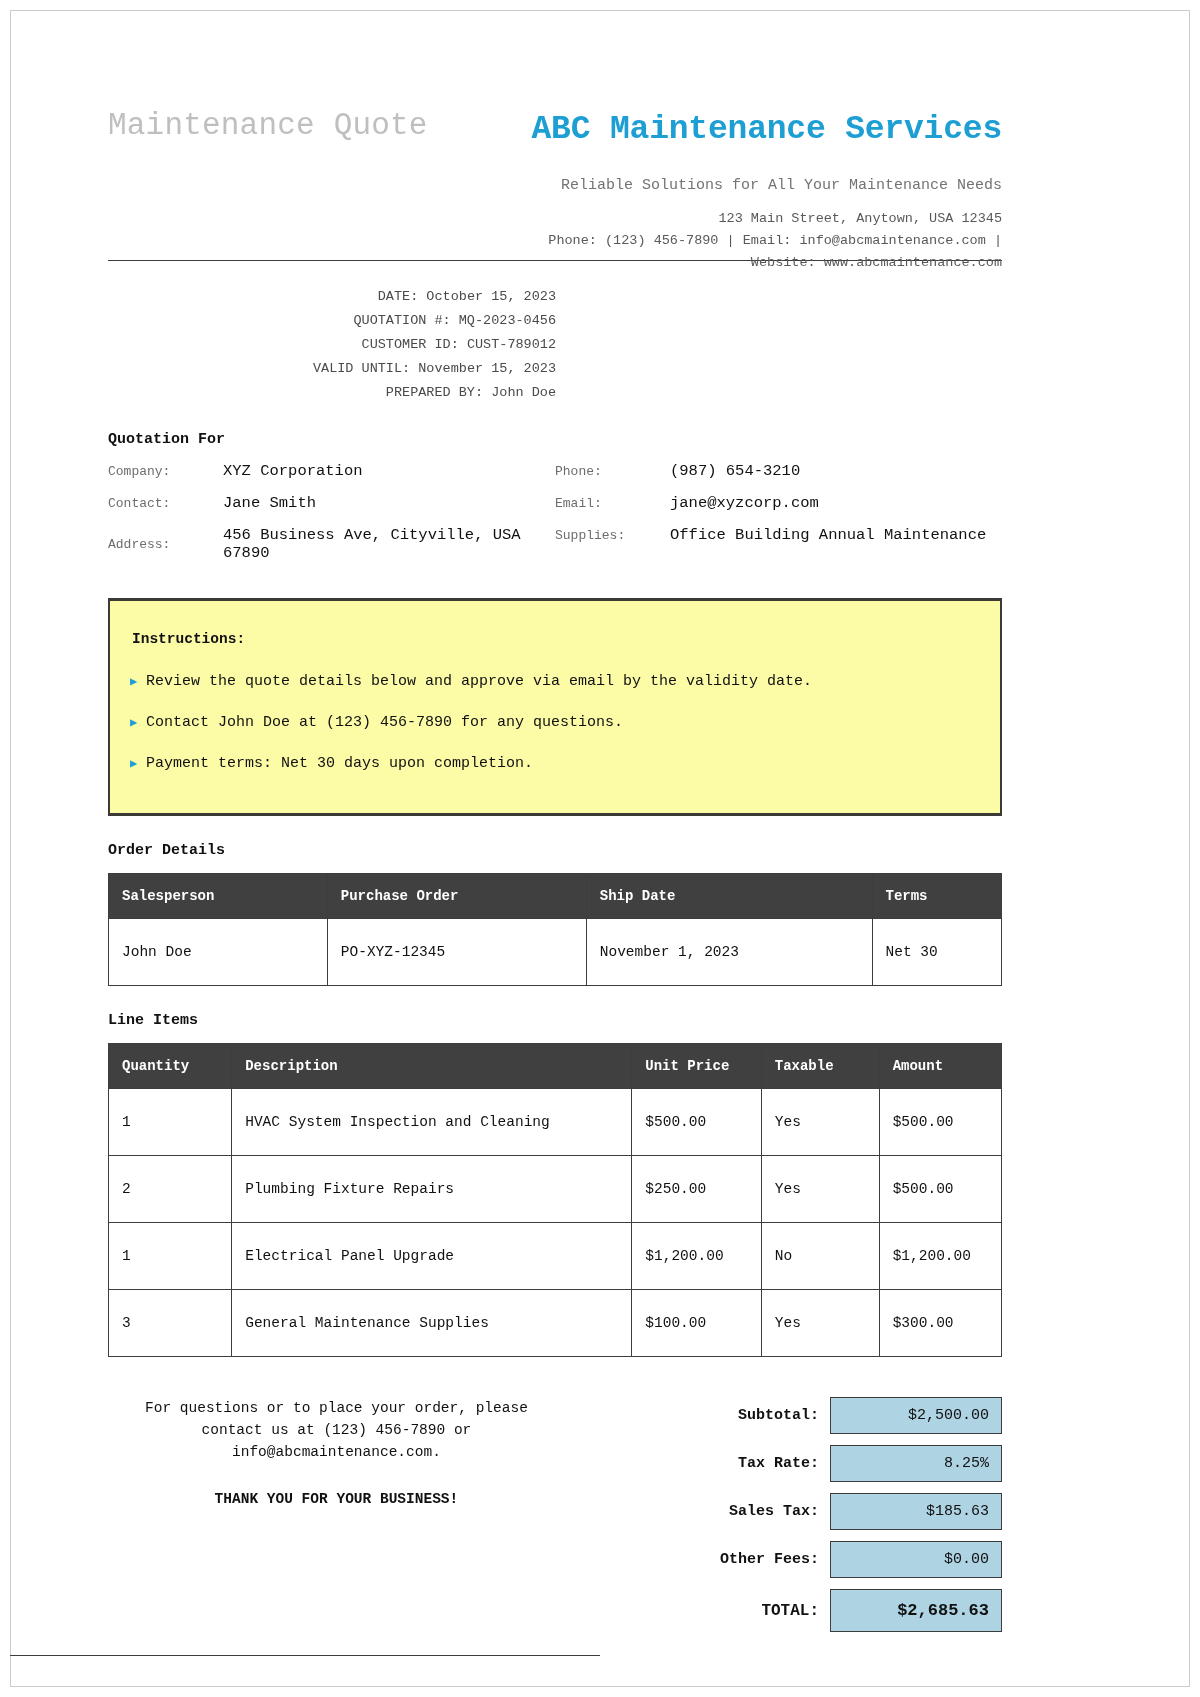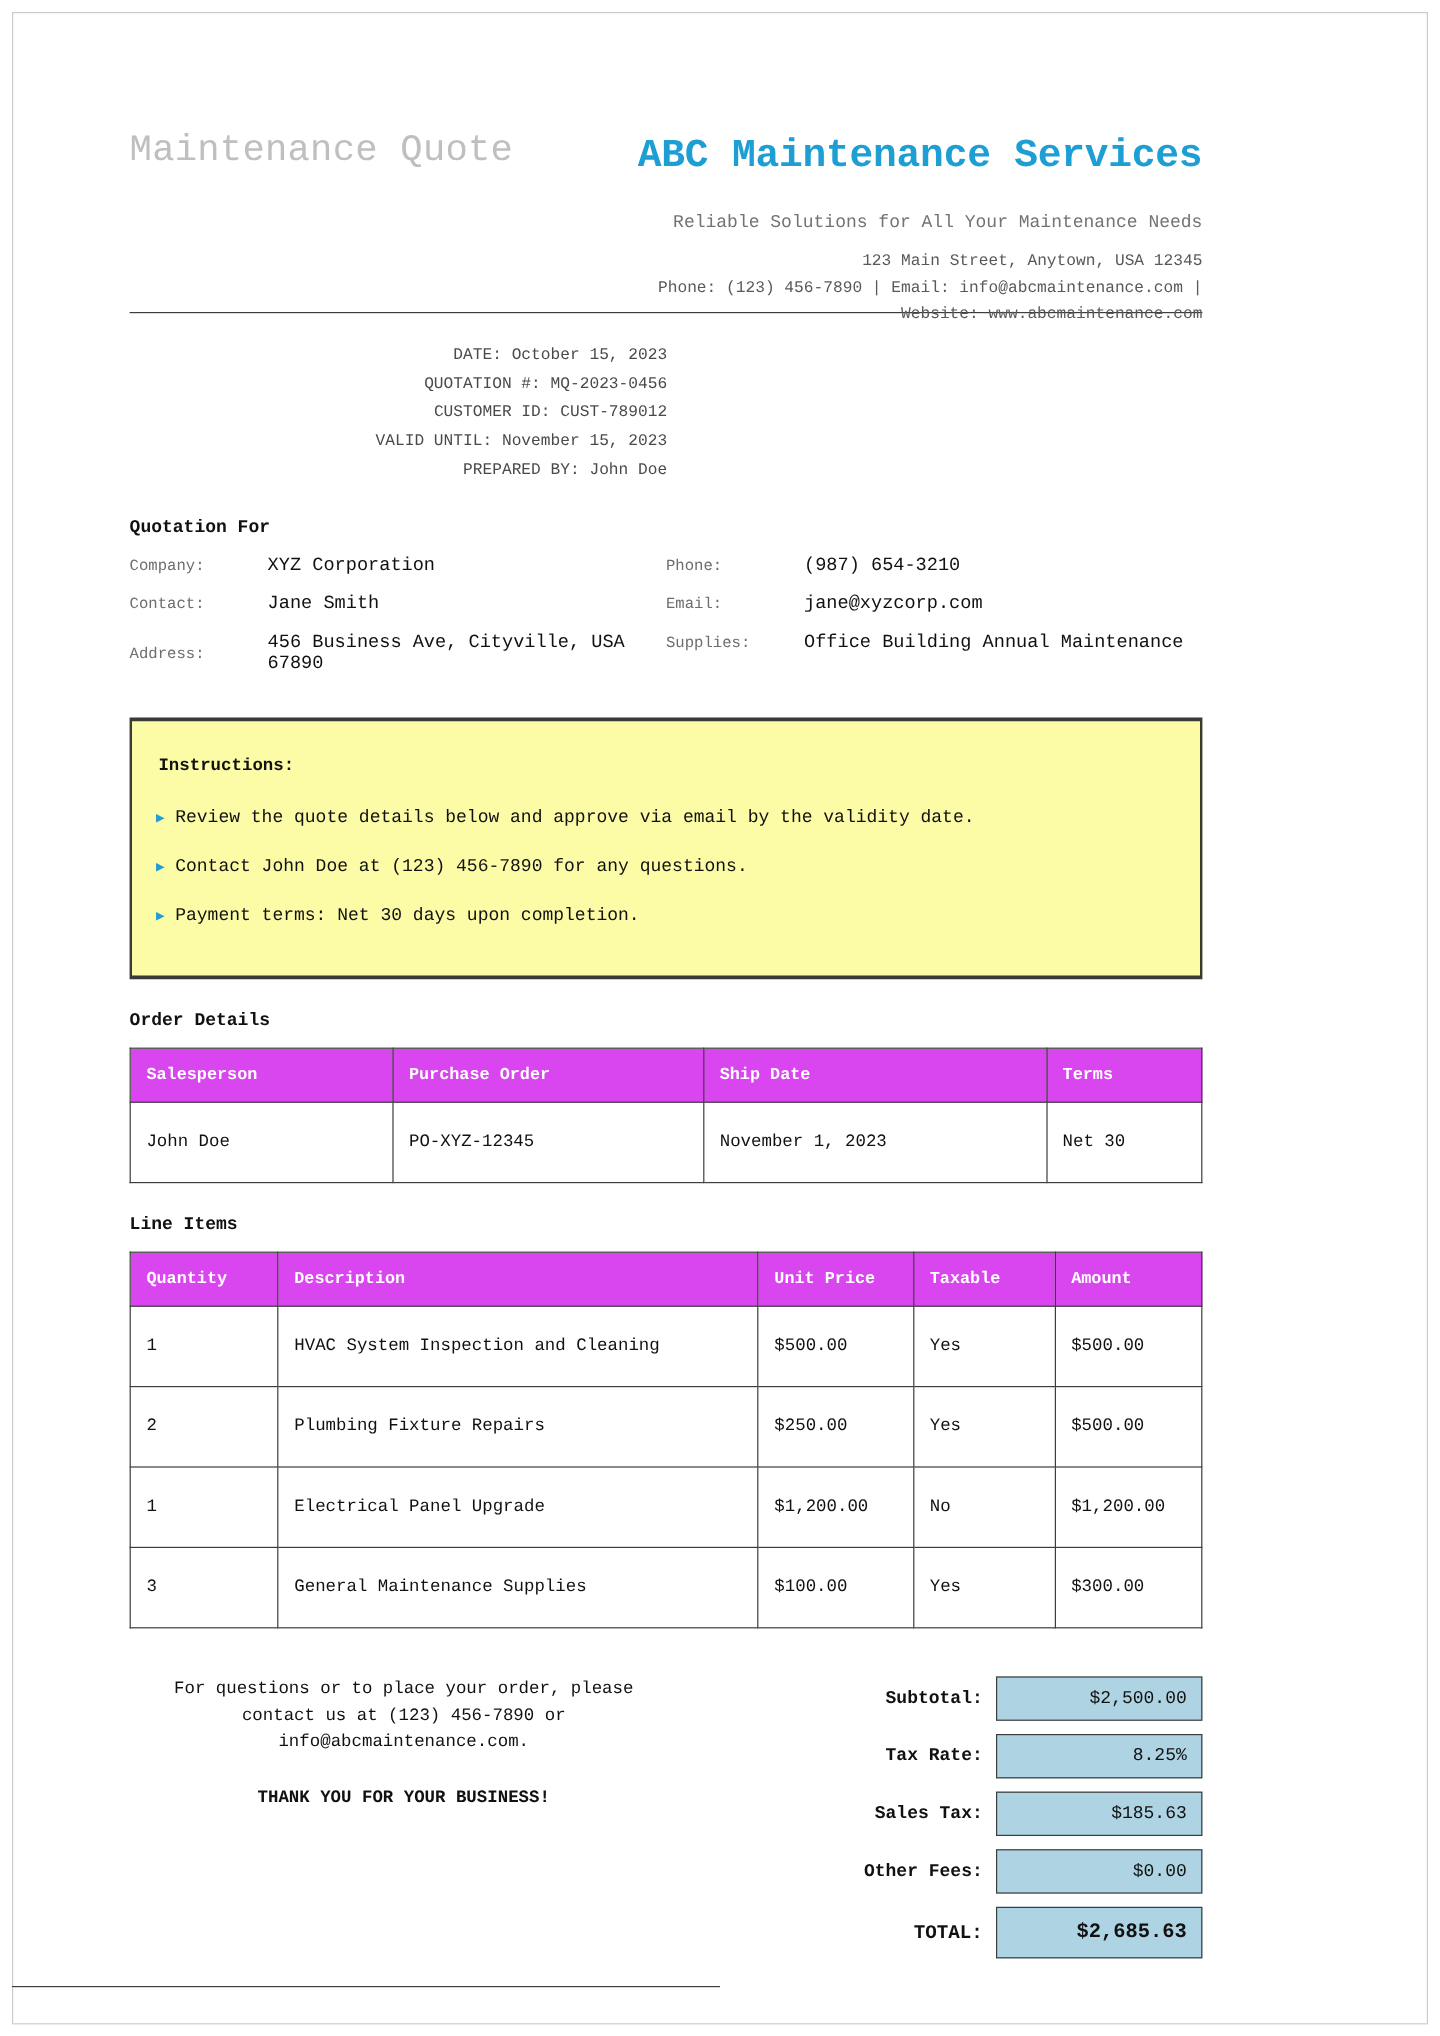--- a/index.html
+++ b/index.html
@@ -165,21 +165,21 @@
     border-collapse: collapse;
     table-layout: fixed;
   }
   table.grid th,
   table.grid td {
     border: 1.6px solid #3d3d3d;
     text-align: left;
     box-sizing: border-box;
   }
   table.grid th {
-    background: #d946ef;
+    background: #404040;
     color: #ffffff;
     font-size: 14px;
     font-weight: bold;
     padding: 14px 13px;
   }
   table.grid td {
     background: #ffffff;
     color: #111111;
     font-size: 14.5px;
     padding: 25px 13px;

